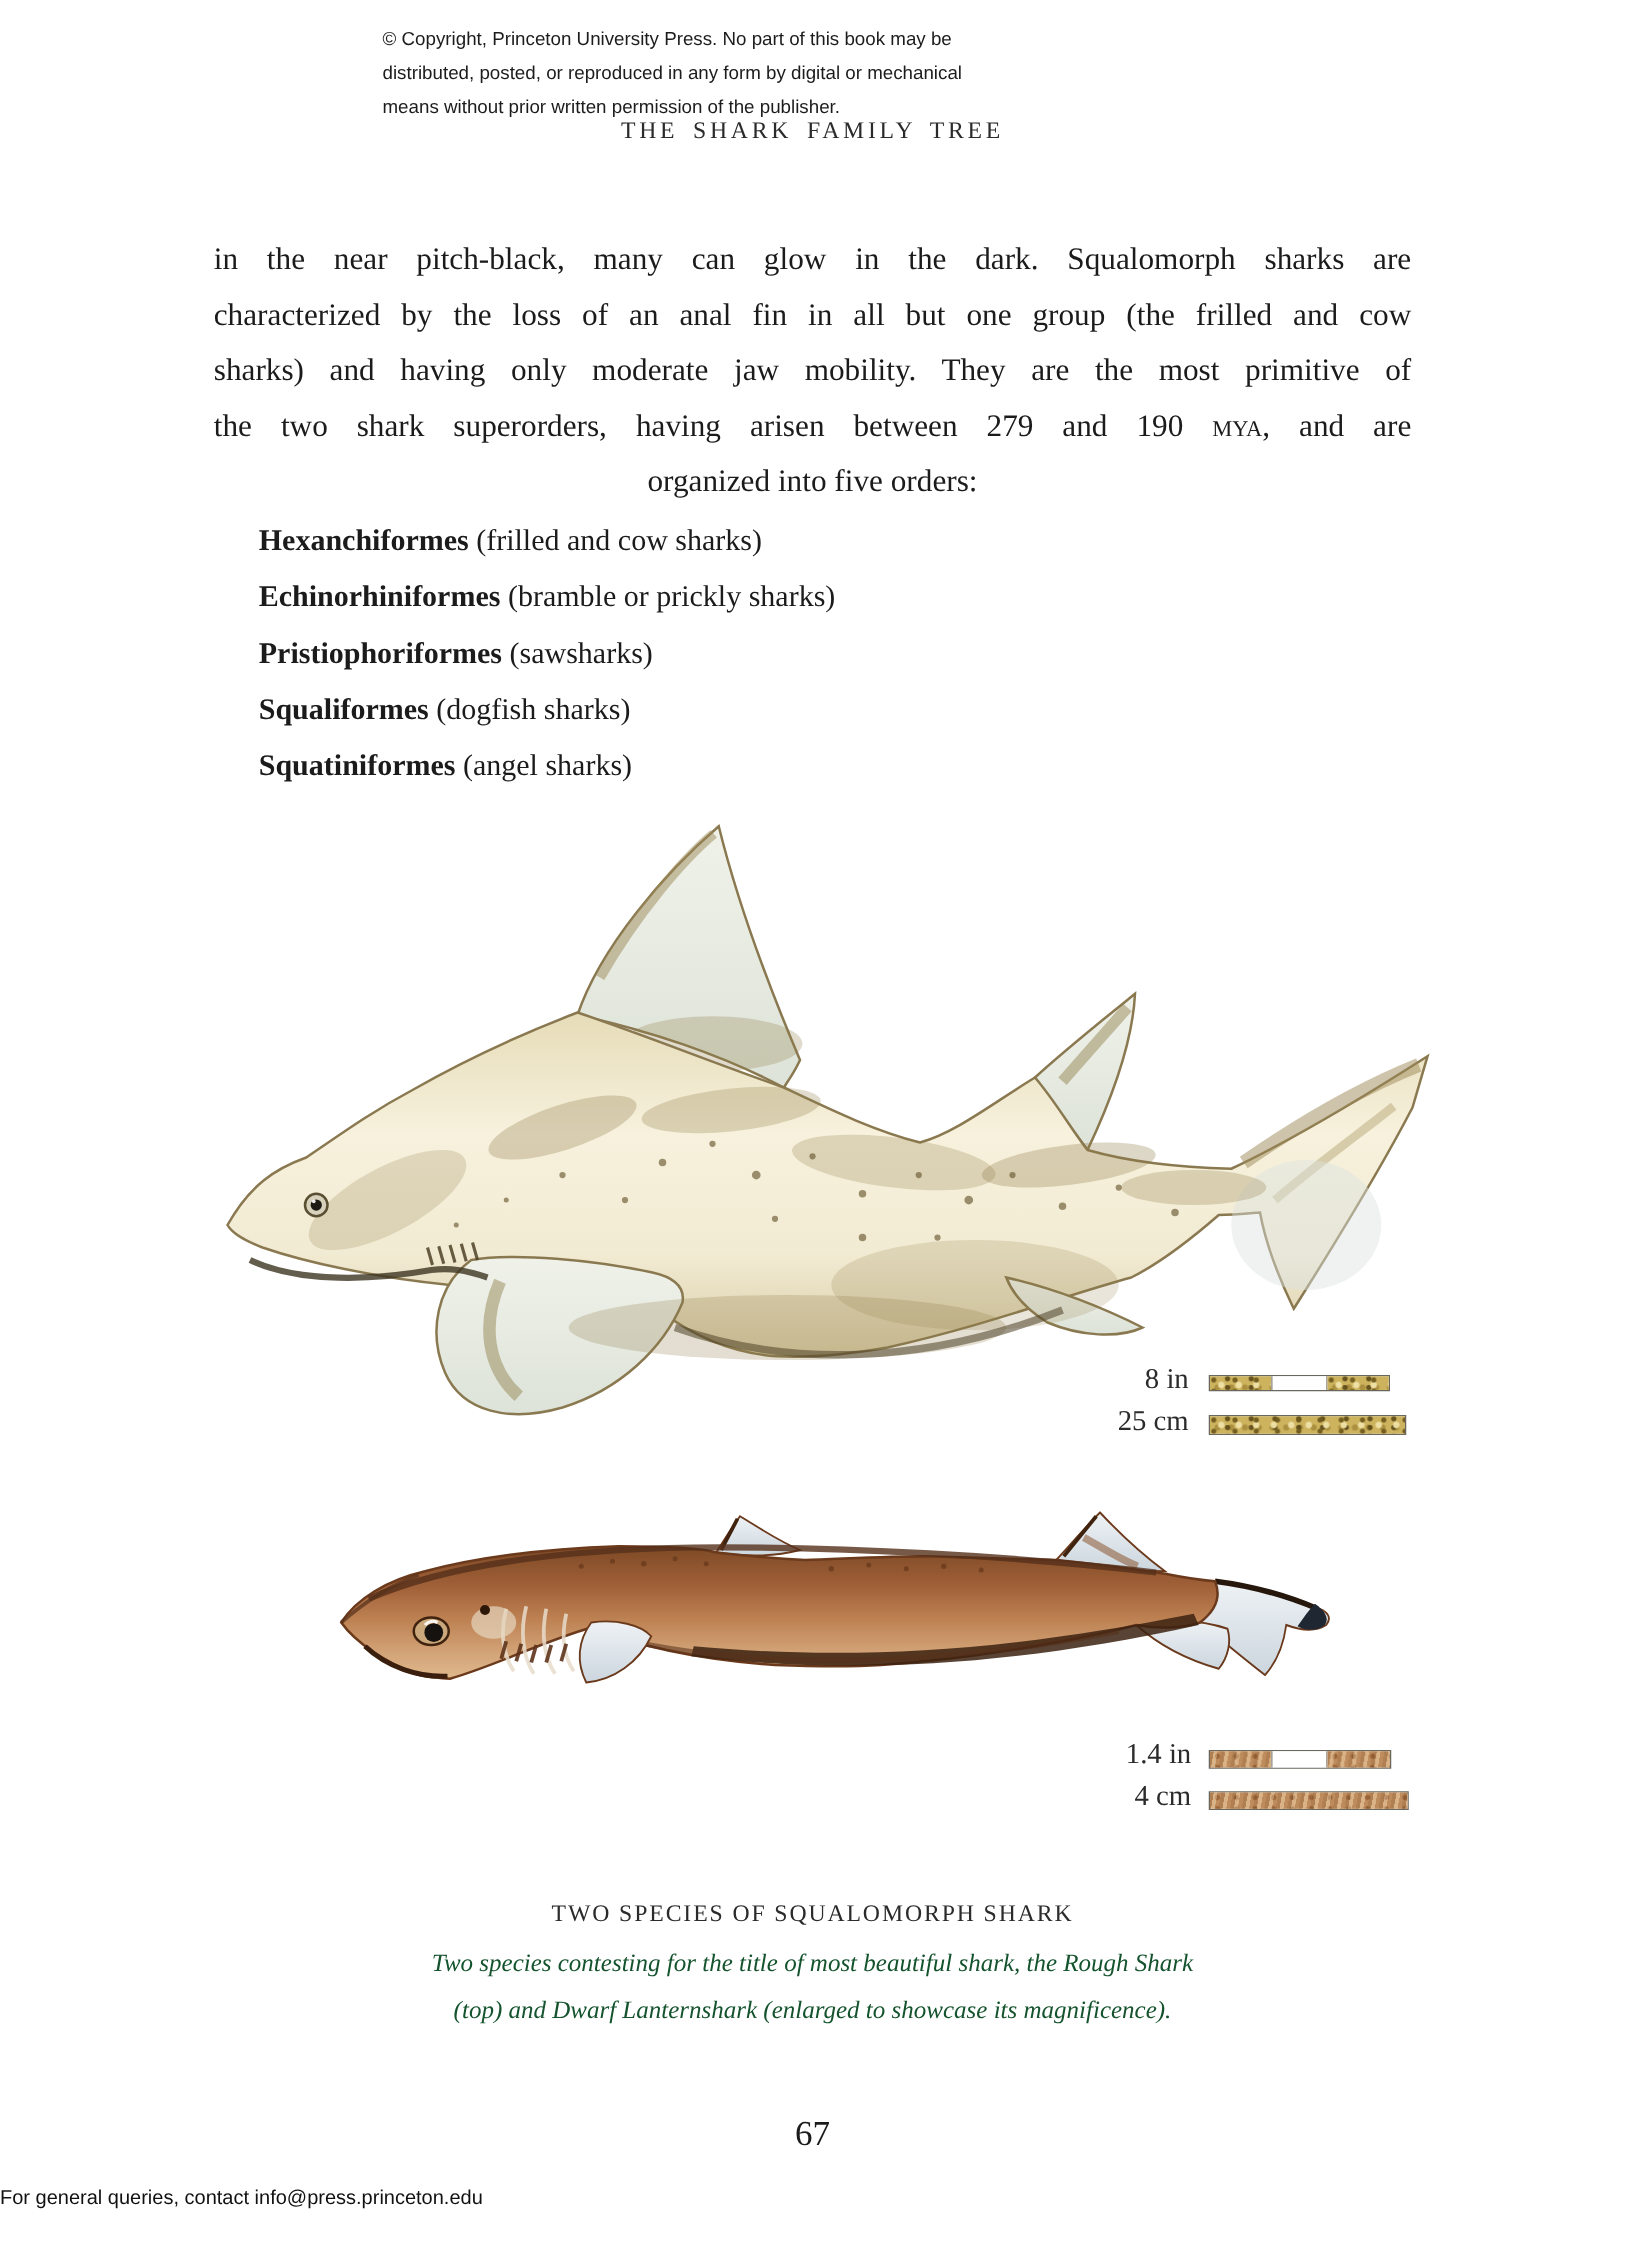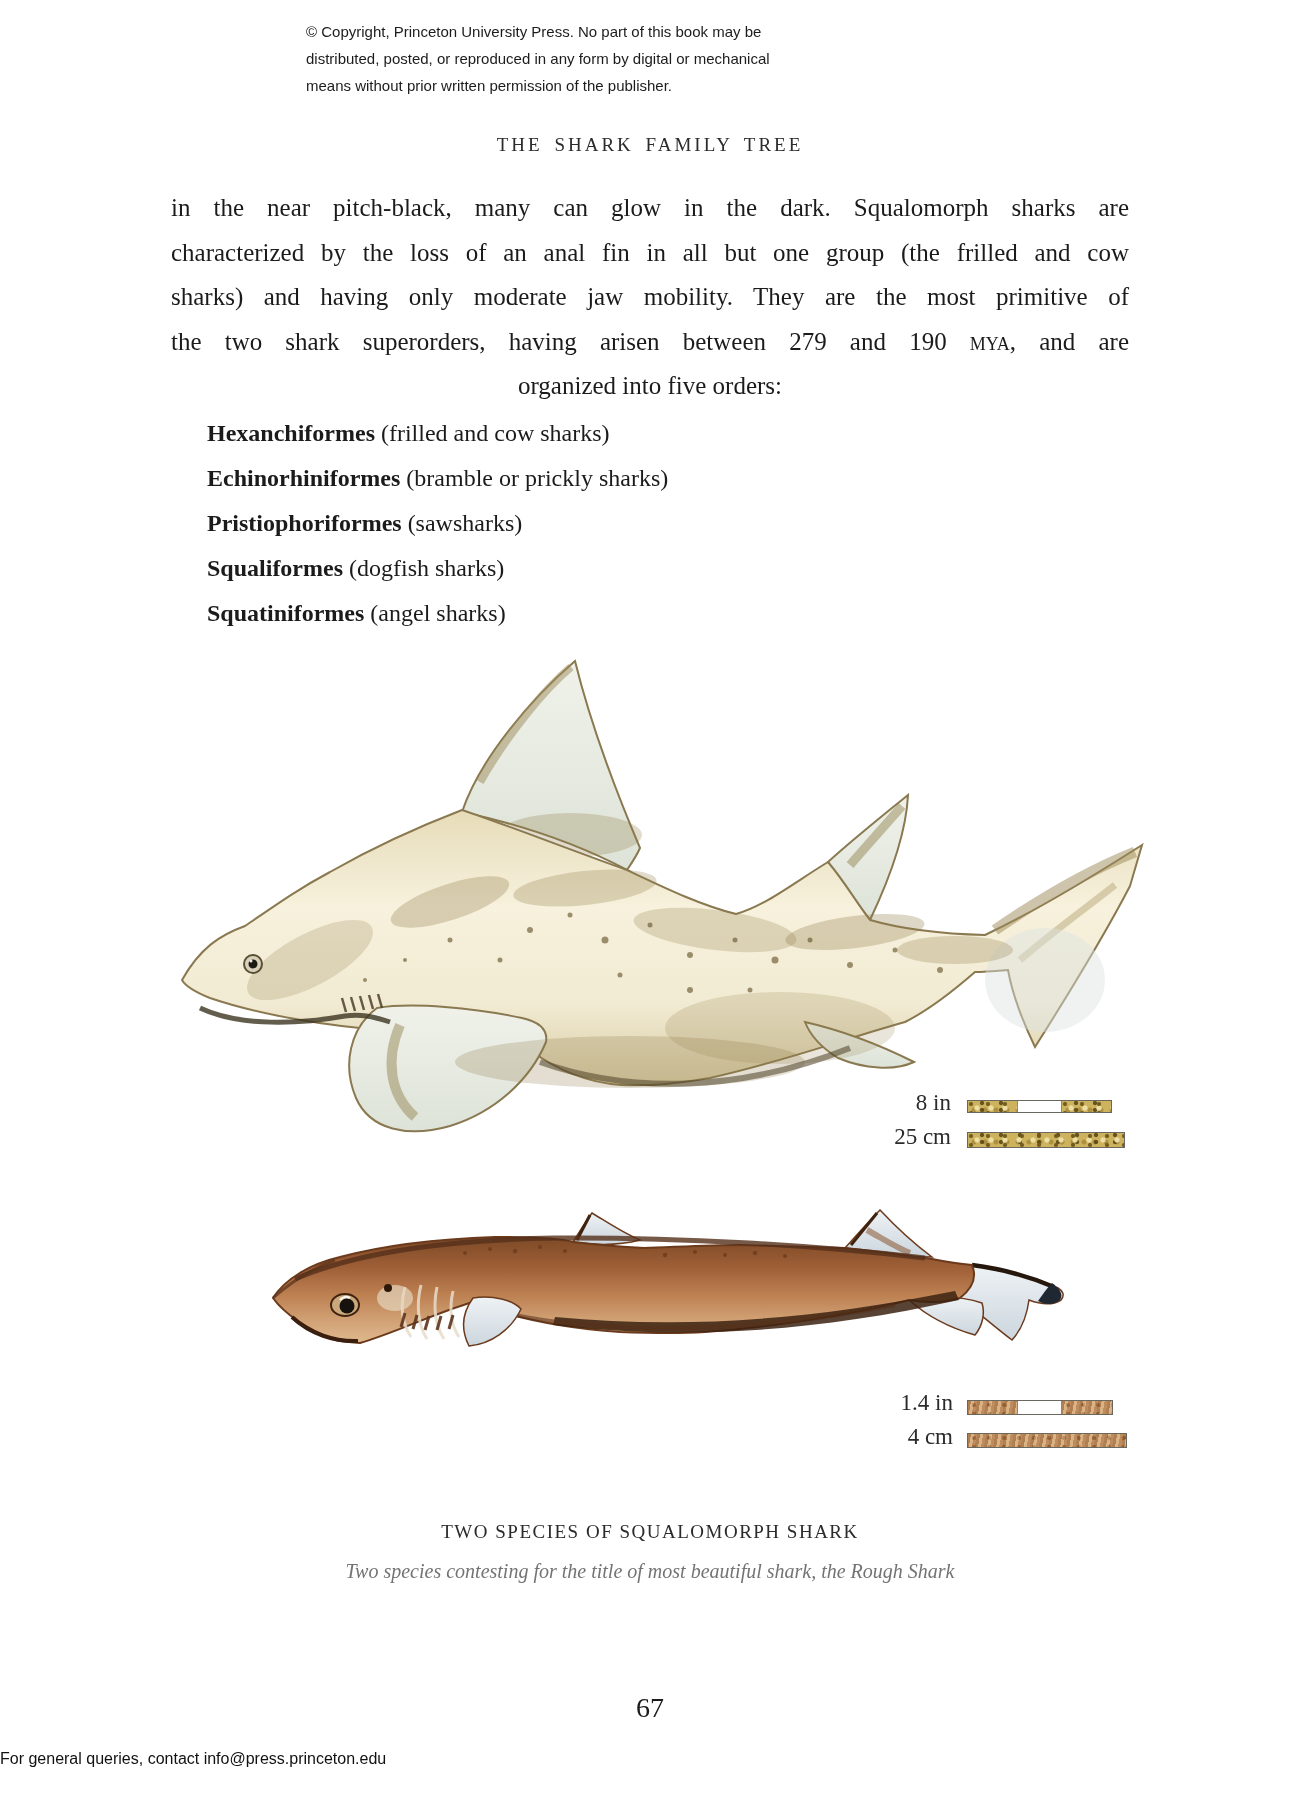--- a/index.html
+++ b/index.html
@@ -3,21 +3,21 @@
 <meta charset="utf-8">
 <style>
   html,body{margin:0;padding:0;background:#ffffff;}
   .page{position:relative;width:1300px;height:1796px;background:#ffffff;overflow:hidden;
         font-family:"Liberation Serif",serif;color:#1f1f1f;}
 
   .copyright{position:absolute;left:306px;top:18px;width:720px;
              font-family:"Liberation Sans",sans-serif;font-size:15px;line-height:27px;color:#1c1c1c;}
 
   .running-head{position:absolute;left:0;top:94px;width:1300px;text-align:center;
-                font-size:19px;letter-spacing:3px;word-spacing:4px;color:#2b2b2b;margin-top:40px;}
+                font-size:19px;letter-spacing:3px;word-spacing:4px;color:#2b2b2b;}
 
   .body-text{position:absolute;left:171px;top:186px;width:958px;
              font-size:25px;line-height:44.5px;color:#1b1b1b;}
   .jline{text-align:justify;text-align-last:justify;}
   .lline{text-align:center;}
   .sc{font-variant:small-caps;}
 
   .orders{position:absolute;left:207px;top:411px;width:900px;
           font-size:24px;line-height:45px;color:#1b1b1b;}
   .order b{font-weight:bold;}
@@ -37,21 +37,21 @@
     background-size:17px 9px,14px 11px,19px 7px,11px 13px;}
   .tex-tan{background-color:#cda173;
     background-image:
       repeating-linear-gradient(100deg, rgba(128,72,28,.38) 0 3px, rgba(238,206,166,.38) 3px 6px, rgba(158,94,44,.32) 6px 9px),
       radial-gradient(circle at 6px 4px, rgba(110,56,18,.55) 0 1.5px, transparent 2.6px);
     background-size:auto,15px 9px;}
 
   .cap-kicker{position:absolute;left:0;top:1521px;width:1300px;text-align:center;
               font-size:19px;letter-spacing:1.5px;color:#2b2b2b;}
   .cap-lines{position:absolute;left:0;top:1553px;width:1300px;text-align:center;
-             font-style:italic;font-size:20px;line-height:37px;color:#737373;}
+             font-style:italic;font-size:20px;line-height:37px;color:#14532d;}
   .page-num{position:absolute;left:0;top:1692px;width:1300px;text-align:center;
             font-size:28px;color:#1b1b1b;}
   .footer{position:absolute;left:0;top:1750px;width:1300px;text-align:left;
           font-family:"Liberation Sans",sans-serif;font-size:16px;color:#111;}
 </style>
 </head>
 <body>
 
 <div class="page">
 
@@ -267,18 +267,19 @@
     <div class="seg tex-tan" style="width:51px;"></div>
   </div>
   <div class="scale-label" style="right:347px;top:1424px;">4 cm</div>
   <div class="scale-bar" style="left:967px;top:1433px;width:160px;height:15px;">
     <div class="seg tex-tan" style="width:158px;"></div>
   </div>
 
   <div class="cap-kicker">TWO SPECIES OF SQUALOMORPH SHARK</div>
   <div class="cap-lines">
     <div>Two species contesting for the title of most beautiful shark, the Rough Shark</div>
+    <div>(top) and Dwarf Lanternshark (enlarged to showcase its magnificence).</div>
   </div>
 
   <div class="page-num">67</div>
   <div class="footer">For general queries, contact info@press.princeton.edu</div>
 
 </div>
 
 </body></html>

